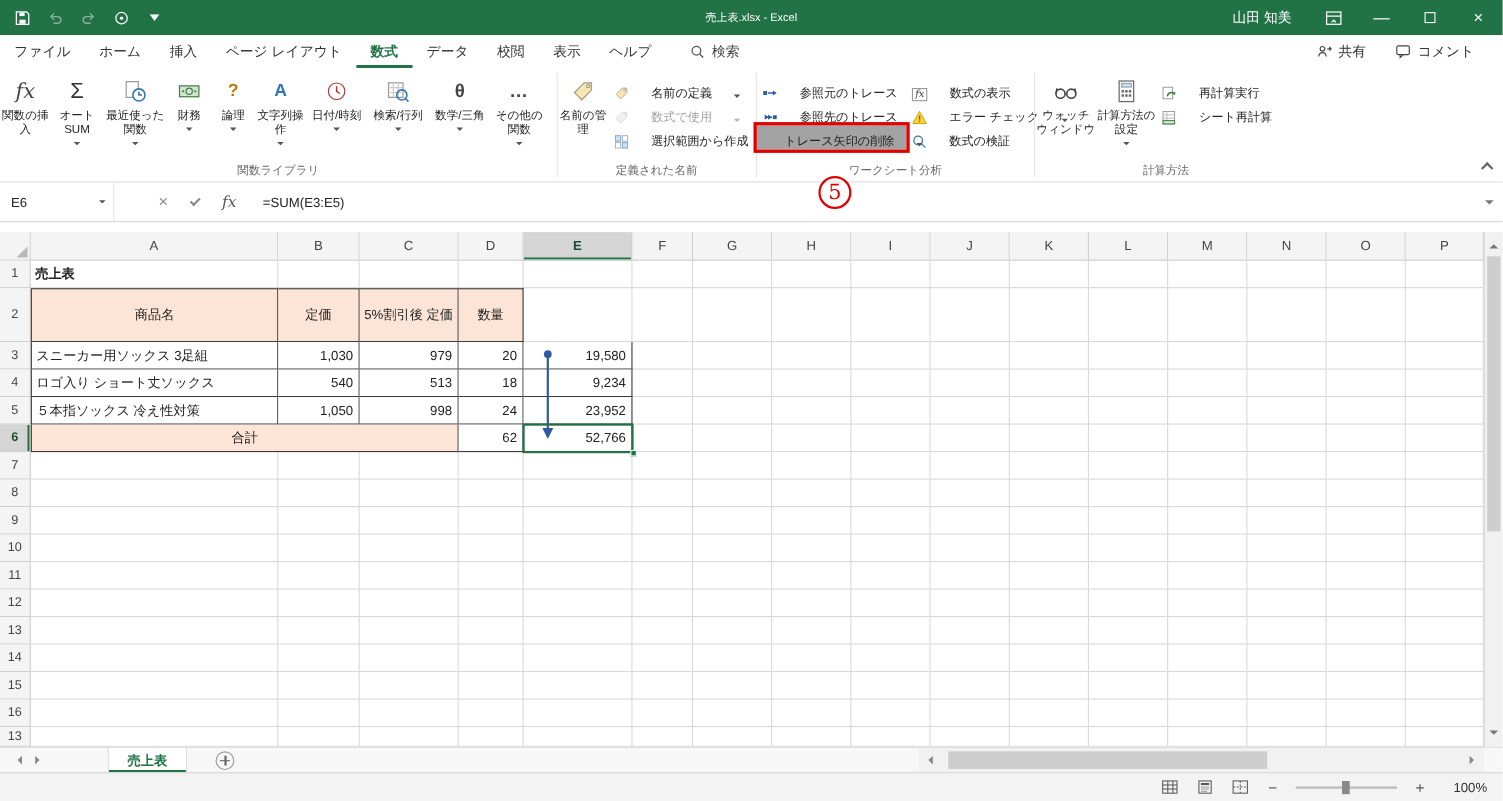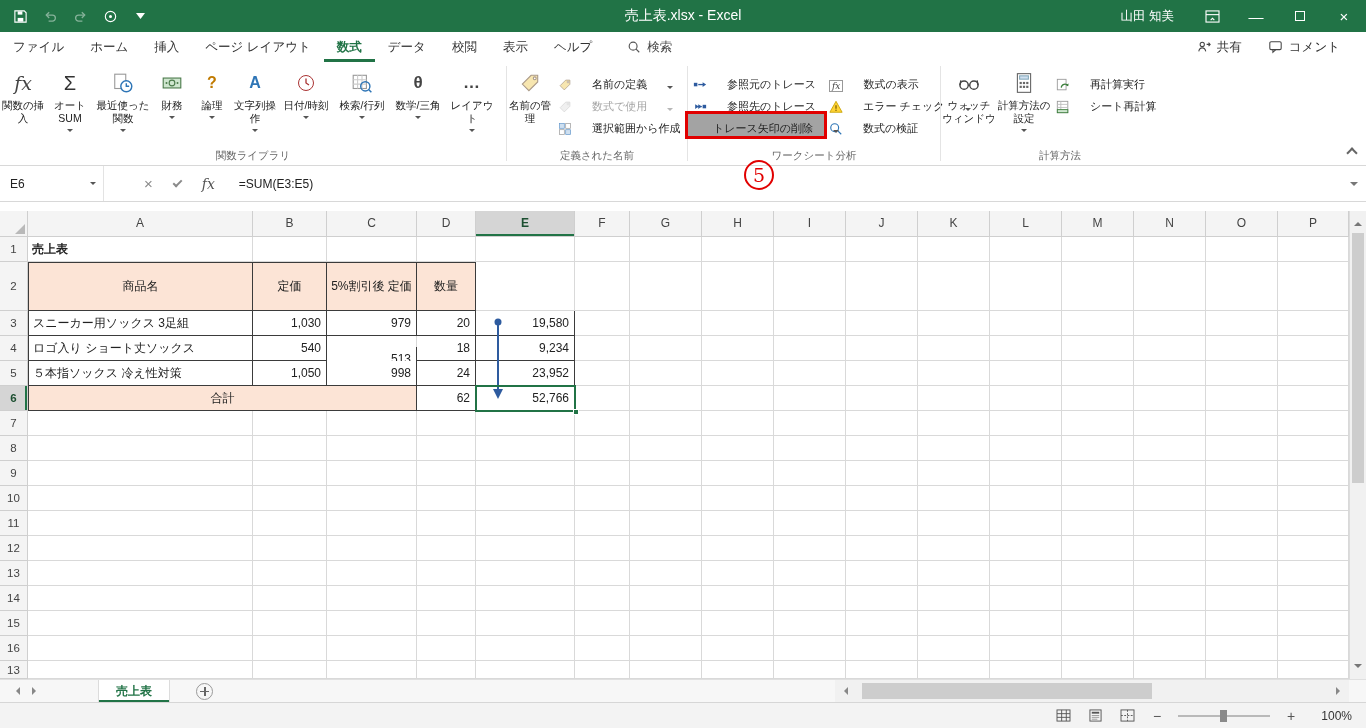--- a/index.html
+++ b/index.html
@@ -11,21 +11,21 @@
     font-family:"Liberation Sans","DejaVu Sans",sans-serif;color:#222;font-size:12px}
   svg{display:block}
 
   
   .titlebar{position:absolute;left:0;top:0;width:1366px;height:32px;background:var(--green);
     color:#fff;display:flex;align-items:center}
   .qat{display:flex;align-items:center;gap:13px;padding-left:12px;z-index:2}
   .qi{width:17px;height:17px;display:flex;align-items:center;justify-content:center}
   .dim{opacity:.45}
   .tb-title{position:absolute;left:0;right:0;top:0;height:32px;display:flex;align-items:center;
-    justify-content:center;font-size:14px;pointer-events:none}
+    justify-content:center;font-size:10px;pointer-events:none}
   .tb-right{margin-left:auto;display:flex;align-items:center;height:100%;z-index:2}
   .tb-user{font-size:12.5px;margin-right:16px}
   .winbtn{width:44px;height:32px;display:flex;align-items:center;justify-content:center;font-size:15px}
   .maxbox{width:10px;height:10px;border:1.5px solid #fff}
 
   
   .tabrow{position:absolute;top:32px;left:0;width:1366px;height:30px;background:#fff;
     display:flex;align-items:center;font-size:12.5px}
   .tab{padding:0 13px;height:100%;display:flex;align-items:center;color:#333}
   .tab.active{color:var(--green);font-weight:bold;box-shadow:inset 0 -3px 0 var(--green)}
@@ -305,21 +305,21 @@
         <span class="lbl">検索/行列</span>
         <span class="tri"></span>
       </div>
       <div class="rbtn-lg" style="width:56px">
         <span class="icon gly thgly">θ</span>
         <span class="lbl">数学/三角</span>
         <span class="tri"></span>
       </div>
       <div class="rbtn-lg" style="width:52px">
         <span class="icon gly egly">…</span>
-        <span class="lbl">レイアウト</span>
+        <span class="lbl">その他の関数</span>
         <span class="tri"></span>
       </div>
     </div>
     <div class="rlabel">関数ライブラリ</div>
   </div>
   <div class="rsep"></div>
 
   <div class="rgroup" style="width:180px">
     <div class="rbody">
       <div class="rbtn-lg" style="width:46px">
@@ -570,21 +570,21 @@
     <div class="cell c-header tbl btop" style="left: 253px; top: 51px; width: 74px; height: 49px;">定価</div>
     <div class="cell c-header tbl btop" style="left: 327px; top: 51px; width: 90px; height: 49px;">5%割引後 定価</div>
     <div class="cell c-header tbl btop" style="left: 417px; top: 51px; width: 59px; height: 49px;">数量</div>
     <div class="cell c-text tbl bleft" style="left: 28px; top: 100px; width: 225px; height: 25px;">スニーカー用ソックス 3足組</div>
     <div class="cell c-number tbl" style="left: 253px; top: 100px; width: 74px; height: 25px;">1,030</div>
     <div class="cell c-number tbl" style="left: 327px; top: 100px; width: 90px; height: 25px;">979</div>
     <div class="cell c-number tbl" style="left: 417px; top: 100px; width: 59px; height: 25px;">20</div>
     <div class="cell c-number tbl" style="left: 476px; top: 100px; width: 99px; height: 25px;">19,580</div>
     <div class="cell c-text tbl bleft" style="left: 28px; top: 125px; width: 225px; height: 25px;">ロゴ入り ショート丈ソックス</div>
     <div class="cell c-number tbl" style="left: 253px; top: 125px; width: 74px; height: 25px;">540</div>
-    <div class="cell c-number tbl" style="left: 327px; top: 125px; width: 90px; height: 25px; margin-top: 11px;">513</div>
+    <div class="cell c-number tbl" style="left: 327px; top: 125px; width: 90px; height: 25px;">513</div>
     <div class="cell c-number tbl" style="left: 417px; top: 125px; width: 59px; height: 25px;">18</div>
     <div class="cell c-number tbl" style="left: 476px; top: 125px; width: 99px; height: 25px;">9,234</div>
     <div class="cell c-text tbl bleft" style="left: 28px; top: 150px; width: 225px; height: 25px;">５本指ソックス 冷え性対策</div>
     <div class="cell c-number tbl" style="left: 253px; top: 150px; width: 74px; height: 25px;">1,050</div>
     <div class="cell c-number tbl" style="left: 327px; top: 150px; width: 90px; height: 25px;">998</div>
     <div class="cell c-number tbl" style="left: 417px; top: 150px; width: 59px; height: 25px;">24</div>
     <div class="cell c-number tbl" style="left: 476px; top: 150px; width: 99px; height: 25px;">23,952</div>
     <div class="cell c-total tbl bleft" style="left: 28px; top: 175px; width: 389px; height: 25px;">合計</div>
     <div class="cell c-number tbl" style="left: 417px; top: 175px; width: 59px; height: 25px;">62</div>
     <div class="cell c-number tbl" style="left: 476px; top: 175px; width: 99px; height: 25px;">52,766</div>

